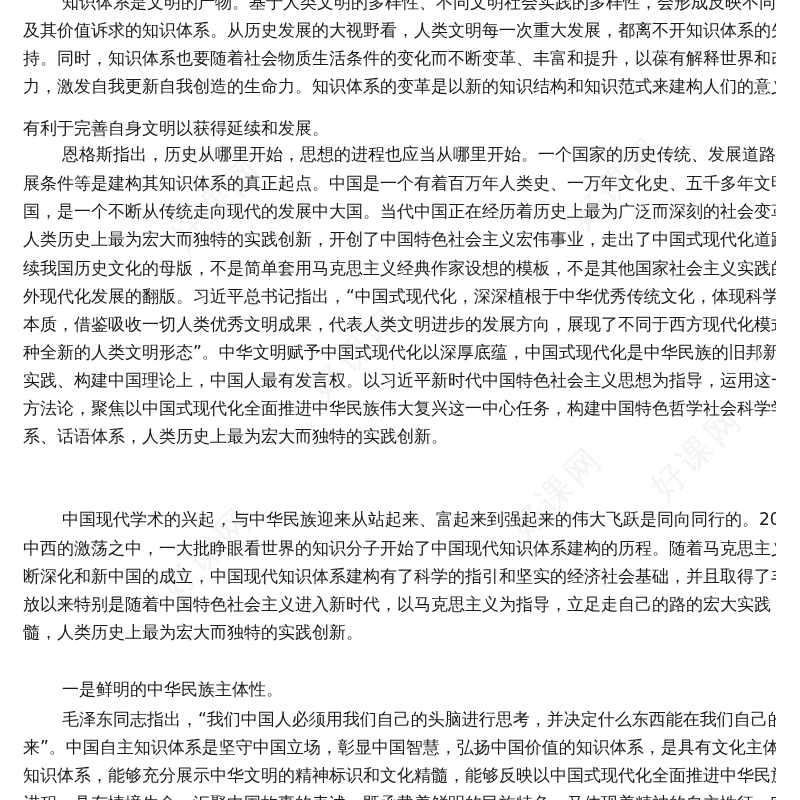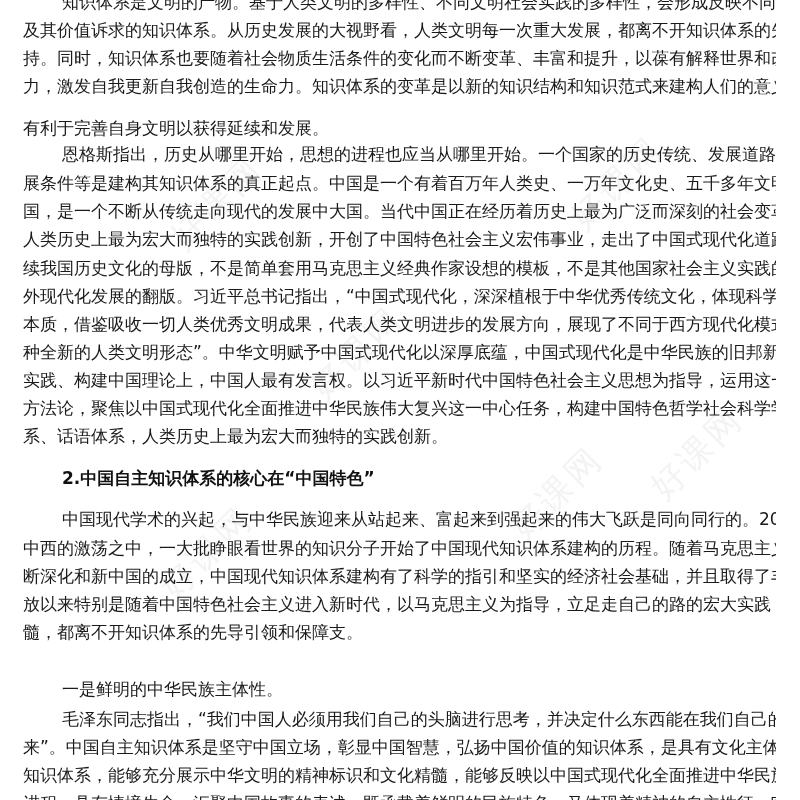--- a/index.html
+++ b/index.html
@@ -90,28 +90,27 @@
     <div class="line" style="top:227px;">人类历史上最为宏大而独特的实践创新，开创了中国特色社会主义宏伟事业，走出了中国式现代化道路。这不是简单延</div>
     <div class="line" style="top:256px;">续我国历史文化的母版，不是简单套用马克思主义经典作家设想的模板，不是其他国家社会主义实践的再版，也不是国</div>
     <div class="line" style="top:284px;">外现代化发展的翻版。习近平总书记指出，“中国式现代化，深深植根于中华优秀传统文化，体现科学社会主义的先进</div>
     <div class="line" style="top:312px;">本质，借鉴吸收一切人类优秀文明成果，代表人类文明进步的发展方向，展现了不同于西方现代化模式的新图景，是一</div>
     <div class="line" style="top:340px;">种全新的人类文明形态”。中华文明赋予中国式现代化以深厚底蕴，中国式现代化是中华民族的旧邦新命。在解读中国</div>
     <div class="line" style="top:368px;">实践、构建中国理论上，中国人最有发言权。以习近平新时代中国特色社会主义思想为指导，运用这一思想的世界观和</div>
     <div class="line" style="top:396px;">方法论，聚焦以中国式现代化全面推进中华民族伟大复兴这一中心任务，构建中国特色哲学社会科学学科体系、学术体</div>
     <div class="line last" style="top:424px;">系、话语体系，人类历史上最为宏大而独特的实践创新。</div>
   </div>
 
-  <div class="heading" style="top:466px;">2.中国自主知识体系的核心在“中国特色”</div>
 
   <div>
     <div class="line indent" style="top:507px;">中国现代学术的兴起，与中华民族迎来从站起来、富起来到强起来的伟大飞跃是同向同行的。20 世纪初，在古今</div>
     <div class="line" style="top:536px;">中西的激荡之中，一大批睁眼看世界的知识分子开始了中国现代知识体系建构的历程。随着马克思主义在中国传播的不</div>
     <div class="line" style="top:564px;">断深化和新中国的成立，中国现代知识体系建构有了科学的指引和坚实的经济社会基础，并且取得了丰硕成果。改革开</div>
     <div class="line" style="top:592px;">放以来特别是随着中国特色社会主义进入新时代，以马克思主义为指导，立足走自己的路的宏大实践，汲取中华文化精</div>
-    <div class="line last" style="top:620px;">髓，都离不开知识体系的先导引领和保障支。</div>
+    <div class="line last" style="top:620px;">髓，人类历史上最为宏大而独特的实践创新。</div>
   </div>
 
   <div>
     <div class="line indent last" style="top:677px;">一是鲜明的中华民族主体性。</div>
   </div>
 
   <div>
     <div class="line indent" style="top:707px;">毛泽东同志指出，“我们中国人必须用我们自己的头脑进行思考，并决定什么东西能在我们自己的土壤里生长起</div>
     <div class="line" style="top:735px;">来”。中国自主知识体系是坚守中国立场，彰显中国智慧，弘扬中国价值的知识体系，是具有文化主体性的独立自主的</div>
     <div class="line" style="top:763px;">知识体系，能够充分展示中华文明的精神标识和文化精髓，能够反映以中国式现代化全面推进中华民族伟大复兴的历史</div>

